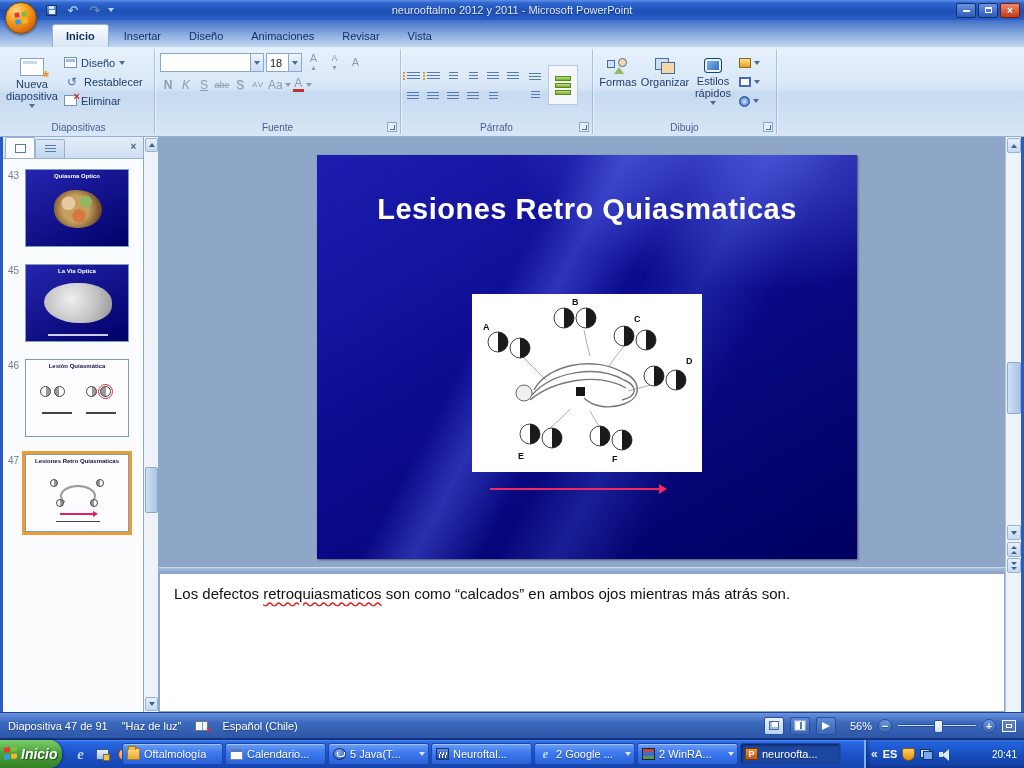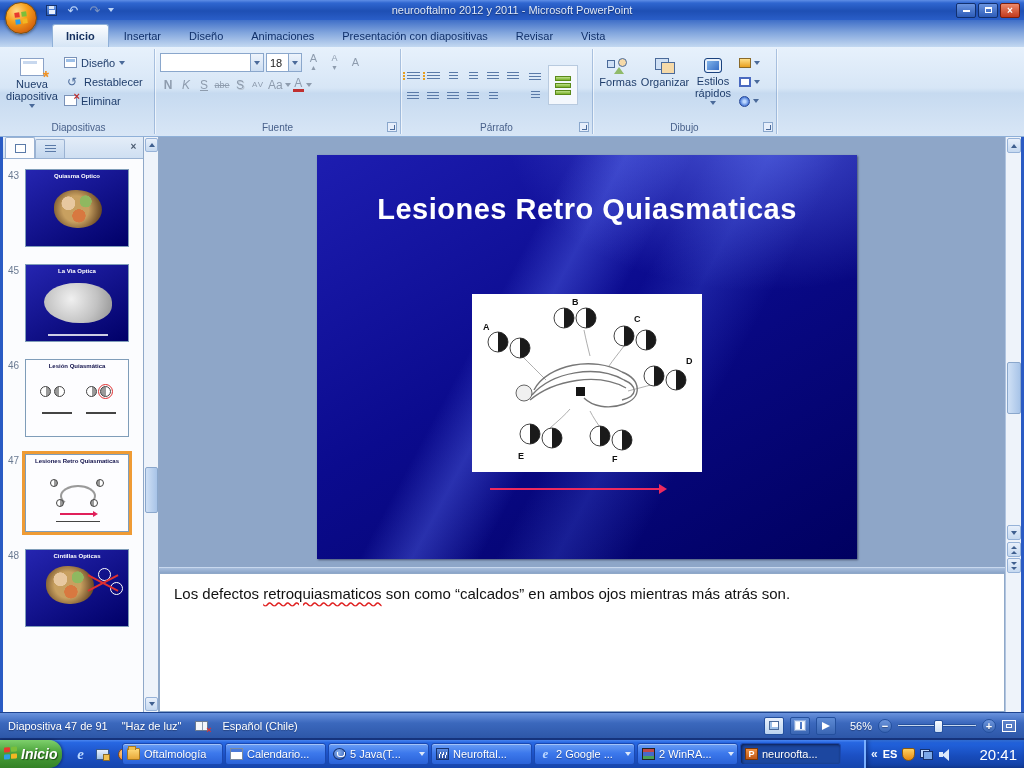--- a/index.html
+++ b/index.html
@@ -285,21 +285,21 @@
 .tray-chev{color:#e8f0fc;font-size:12px;font-weight:bold;line-height:10px;}
 .tray-lang{font-size:11px;font-weight:bold;color:#fff;}
 .tico{width:13px;height:13px;}
 .ico-shield{background:linear-gradient(#ffd060,#e88a10);border:1px solid #8a5a10;border-radius:2px 2px 50% 50%;}
 .ico-net{position:relative;background:none;}
 .ico-net::before{content:"";position:absolute;left:0;top:1px;width:8px;height:7px;background:#bcd8ff;border:1px solid #16336e;}
 .ico-net::after{content:"";position:absolute;right:0;bottom:1px;width:8px;height:7px;background:#7aa8e8;border:1px solid #16336e;}
 .ico-vol{position:relative;}
 .ico-vol::before{content:"";position:absolute;left:1px;top:4px;width:4px;height:5px;background:#dce8fa;}
 .ico-vol::after{content:"";position:absolute;left:4px;top:1px;width:0;height:0;border-top:6px solid transparent;border-bottom:6px solid transparent;border-right:7px solid #dce8fa;}
-.tray-clock{font-size:15px;margin-left:auto;}
+.tray-clock{font-size:10px;margin-left:auto;}
 </style>
 </head>
 <body>
 
 <div class="screen">
 
   <div class="titlebar">
     <div class="orb">
       <span class="orb-glyph">
           <i class="og1"></i>
@@ -326,21 +326,20 @@
       <span class="wb"><span class="glyph-restore"></span></span>
       <span class="wb wb-close"><span class="glyph-close">×</span></span>
     </div>
   </div>
 
   <div class="tabrow">
     <span class="rtab active">Inicio</span>
     <span class="rtab">Insertar</span>
     <span class="rtab">Diseño</span>
     <span class="rtab">Animaciones</span>
-    <span class="rtab">Presentación con diapositivas</span>
     <span class="rtab">Revisar</span>
     <span class="rtab">Vista</span>
   </div>
 
   <div class="ribbon">
 
 
     <div class="group g-slides">
       <div class="bigbtn" style="width:52px;">
         <span class="i-newslide"></span>
@@ -569,31 +568,20 @@
             <div class="tb-tangle"></div>
             <span class="vf" style="left:24px;top:24px;width:8px;height:8px;"></span>
             <span class="vf alt" style="left:70px;top:24px;width:8px;height:8px;"></span>
             <span class="vf" style="left:30px;top:44px;width:8px;height:8px;"></span>
             <span class="vf alt" style="left:64px;top:44px;width:8px;height:8px;"></span>
             <div class="tb-arrow47"></div>
             <span class="tb-darkline" style="left:30px;top:66px;width:44px;height:1px;"></span>
           </div>
         </div>
 
-        <div class="thumbrow">
-          <span class="tnum">48</span>
-          <div class="tbox t-navy">
-            <div class="ttitle">Cintillas Opticas</div>
-            <div class="tb-brain" style="left:20px;top:16px;"></div>
-            <span class="whitering" style="left:72px;top:18px;"></span>
-            <span class="whitering" style="left:84px;top:32px;"></span>
-            <span class="redx" style="left:60px;top:20px;width:34px;height:24px;"></span>
-
-          </div>
-        </div>
 
       </div>
     </div>
 
     <div class="pscroll">
       <span class="sc-btn sc-up">
           <span class="tri-up"></span>
         </span>
       <span class="pthumb"></span>
       <span class="sc-btn sc-dn">

